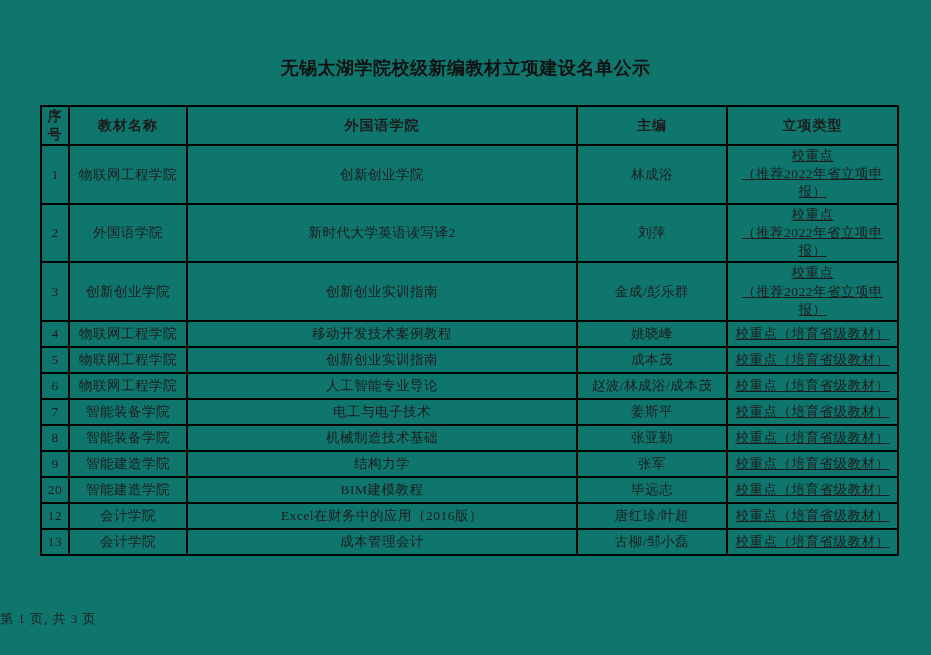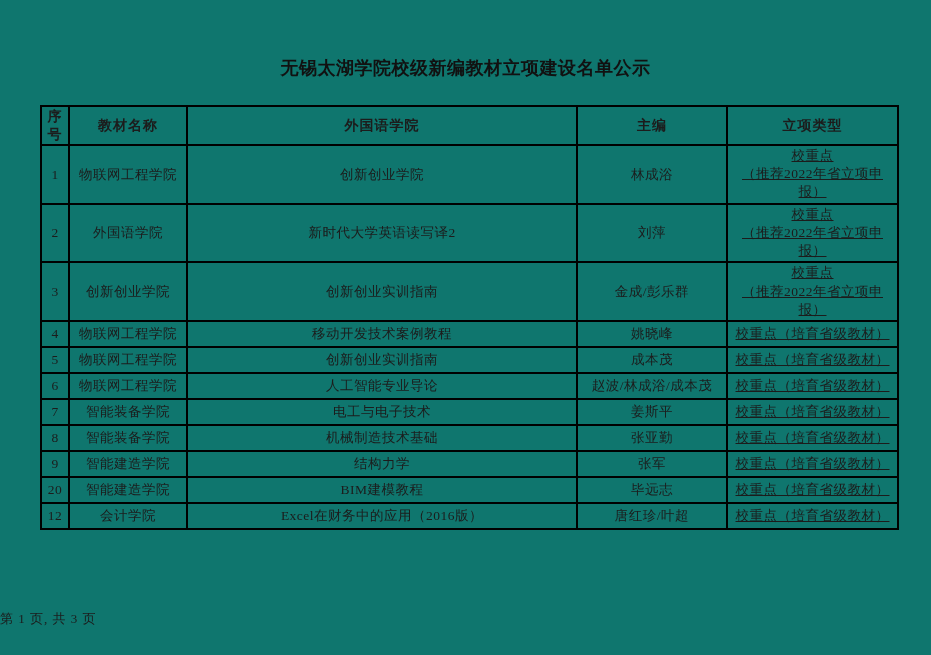--- a/index.html
+++ b/index.html
@@ -201,18 +201,27 @@
         </tr>
         <tr class="short-row">
           <td>12</td>
           <td>会计学院</td>
           <td>Excel在财务中的应用（2016版）</td>
           <td>唐红珍/叶超</td>
           <td class="type-cell">
             <div>校重点（培育省级教材）</div>
           </td>
         </tr>
+        <tr class="short-row">
+          <td>13</td>
+          <td>会计学院</td>
+          <td>成本管理会计</td>
+          <td>古柳/邹小磊</td>
+          <td class="type-cell">
+            <div>校重点（培育省级教材）</div>
+          </td>
+        </tr>
       </tbody>
   </table>
 
   <div class="page-footer">第 1 页, 共 3 页</div>
 
 </div>
 
 </body></html>

